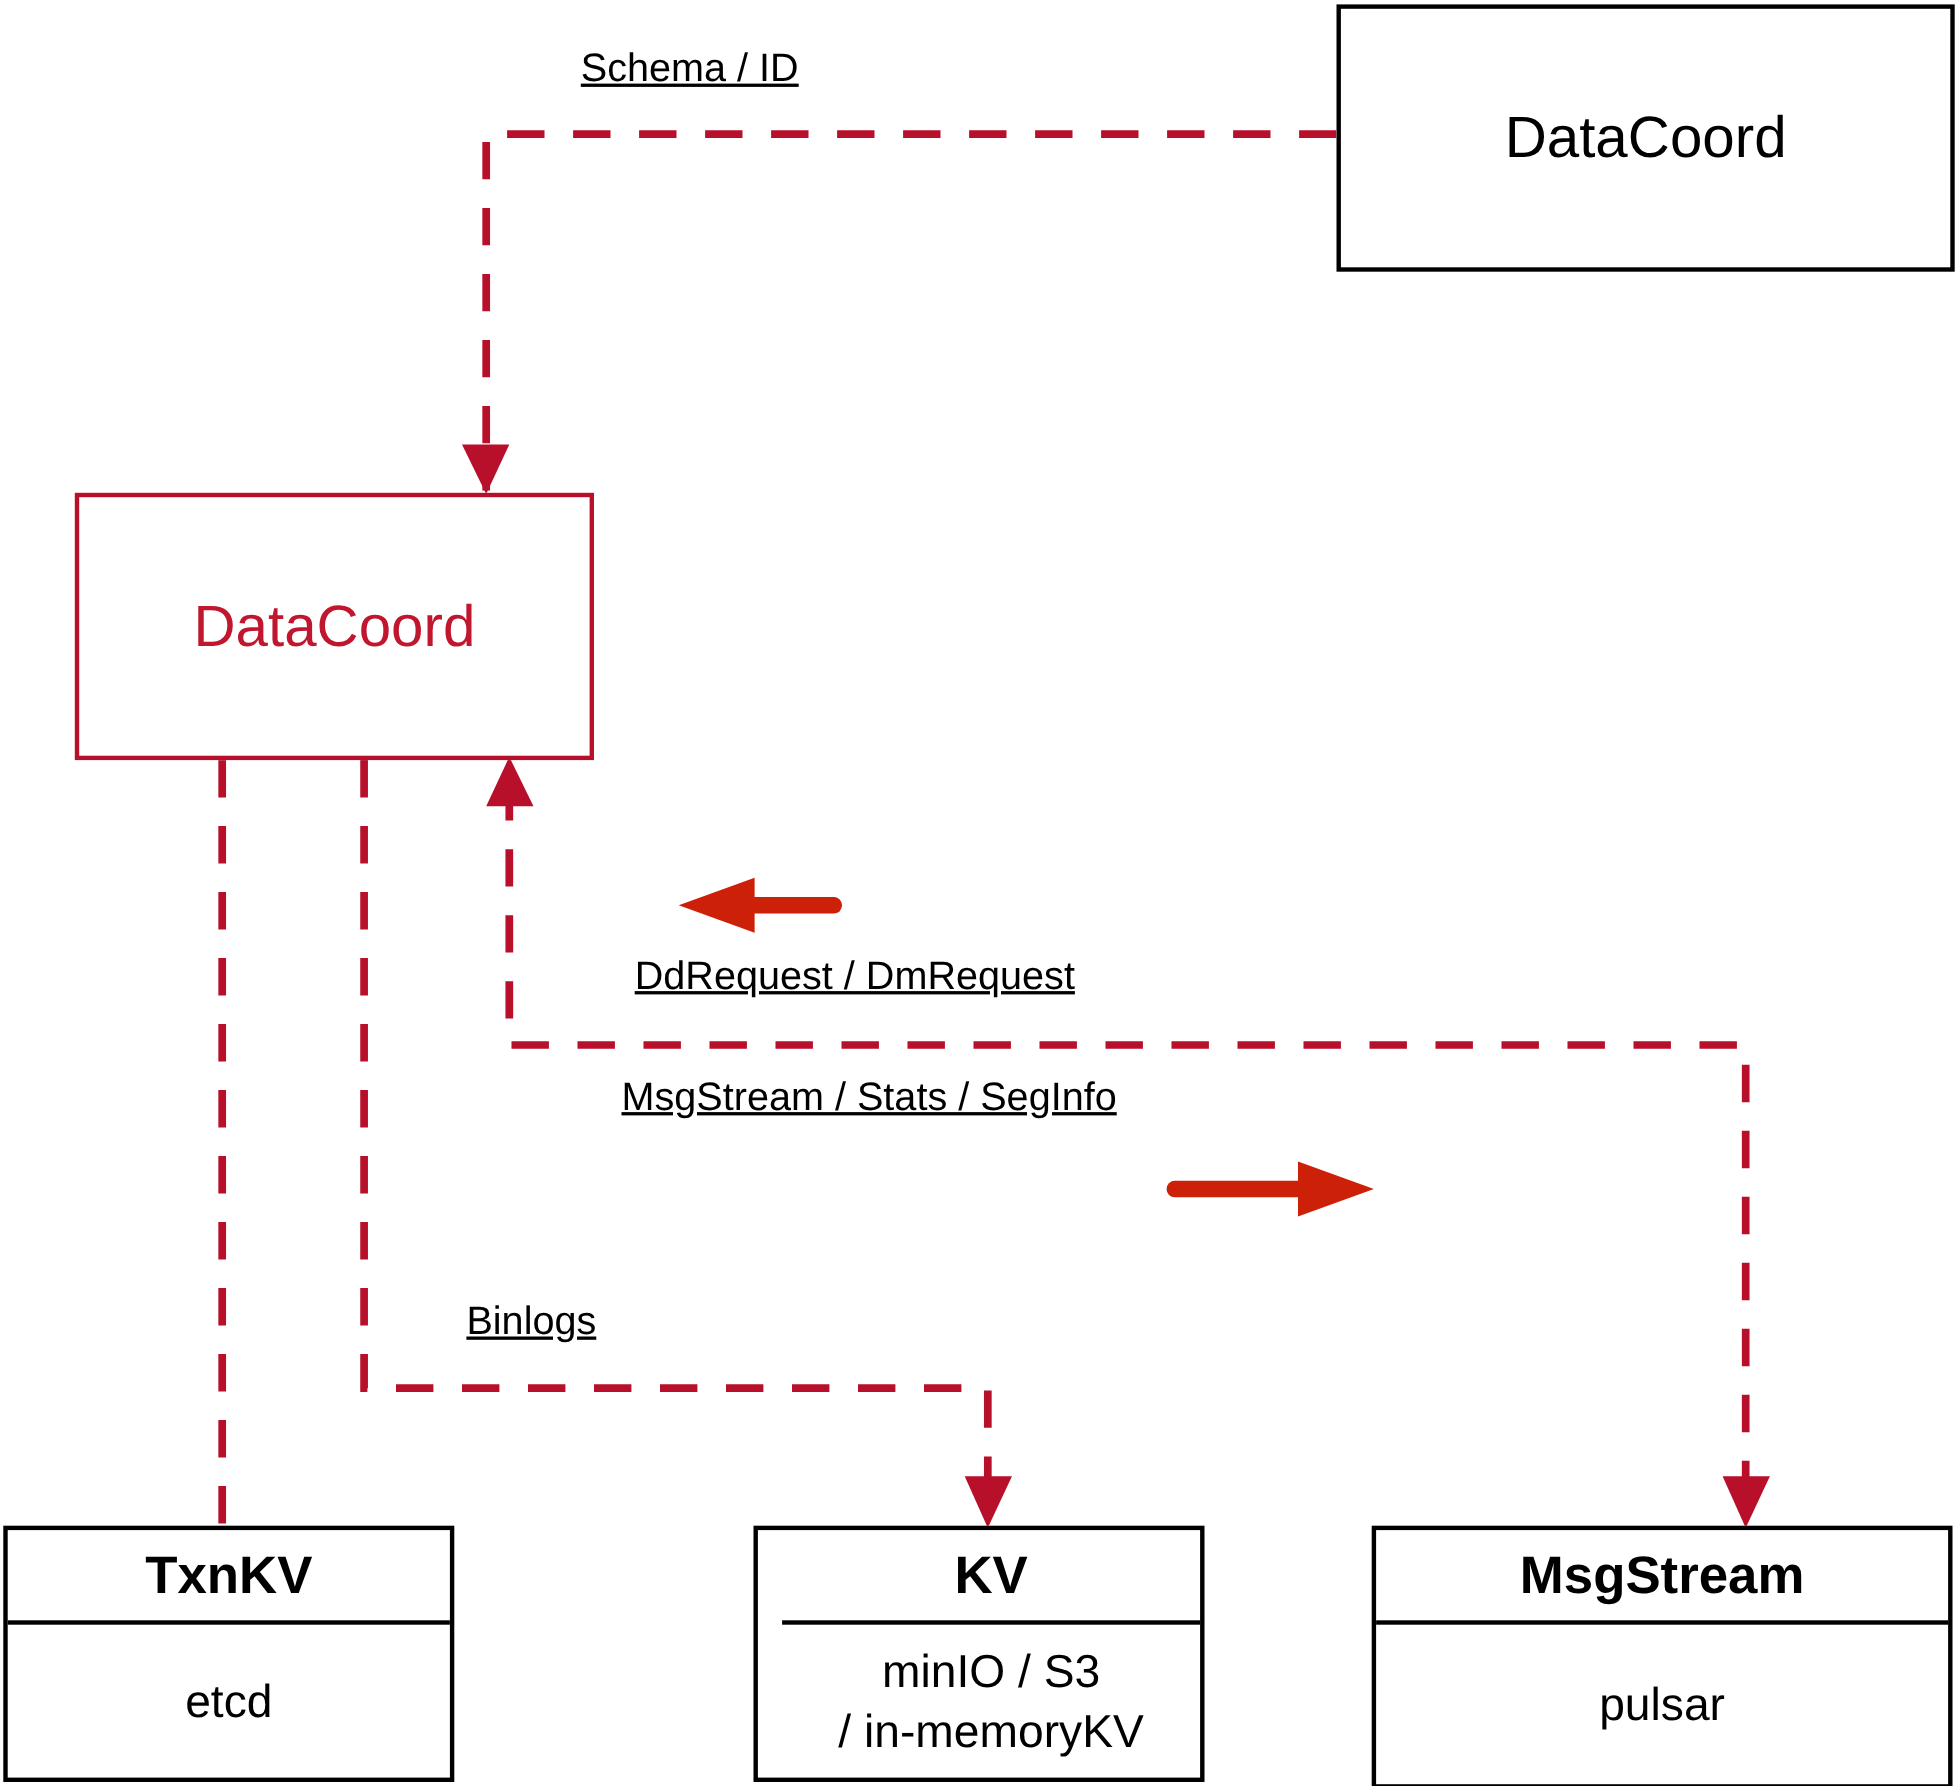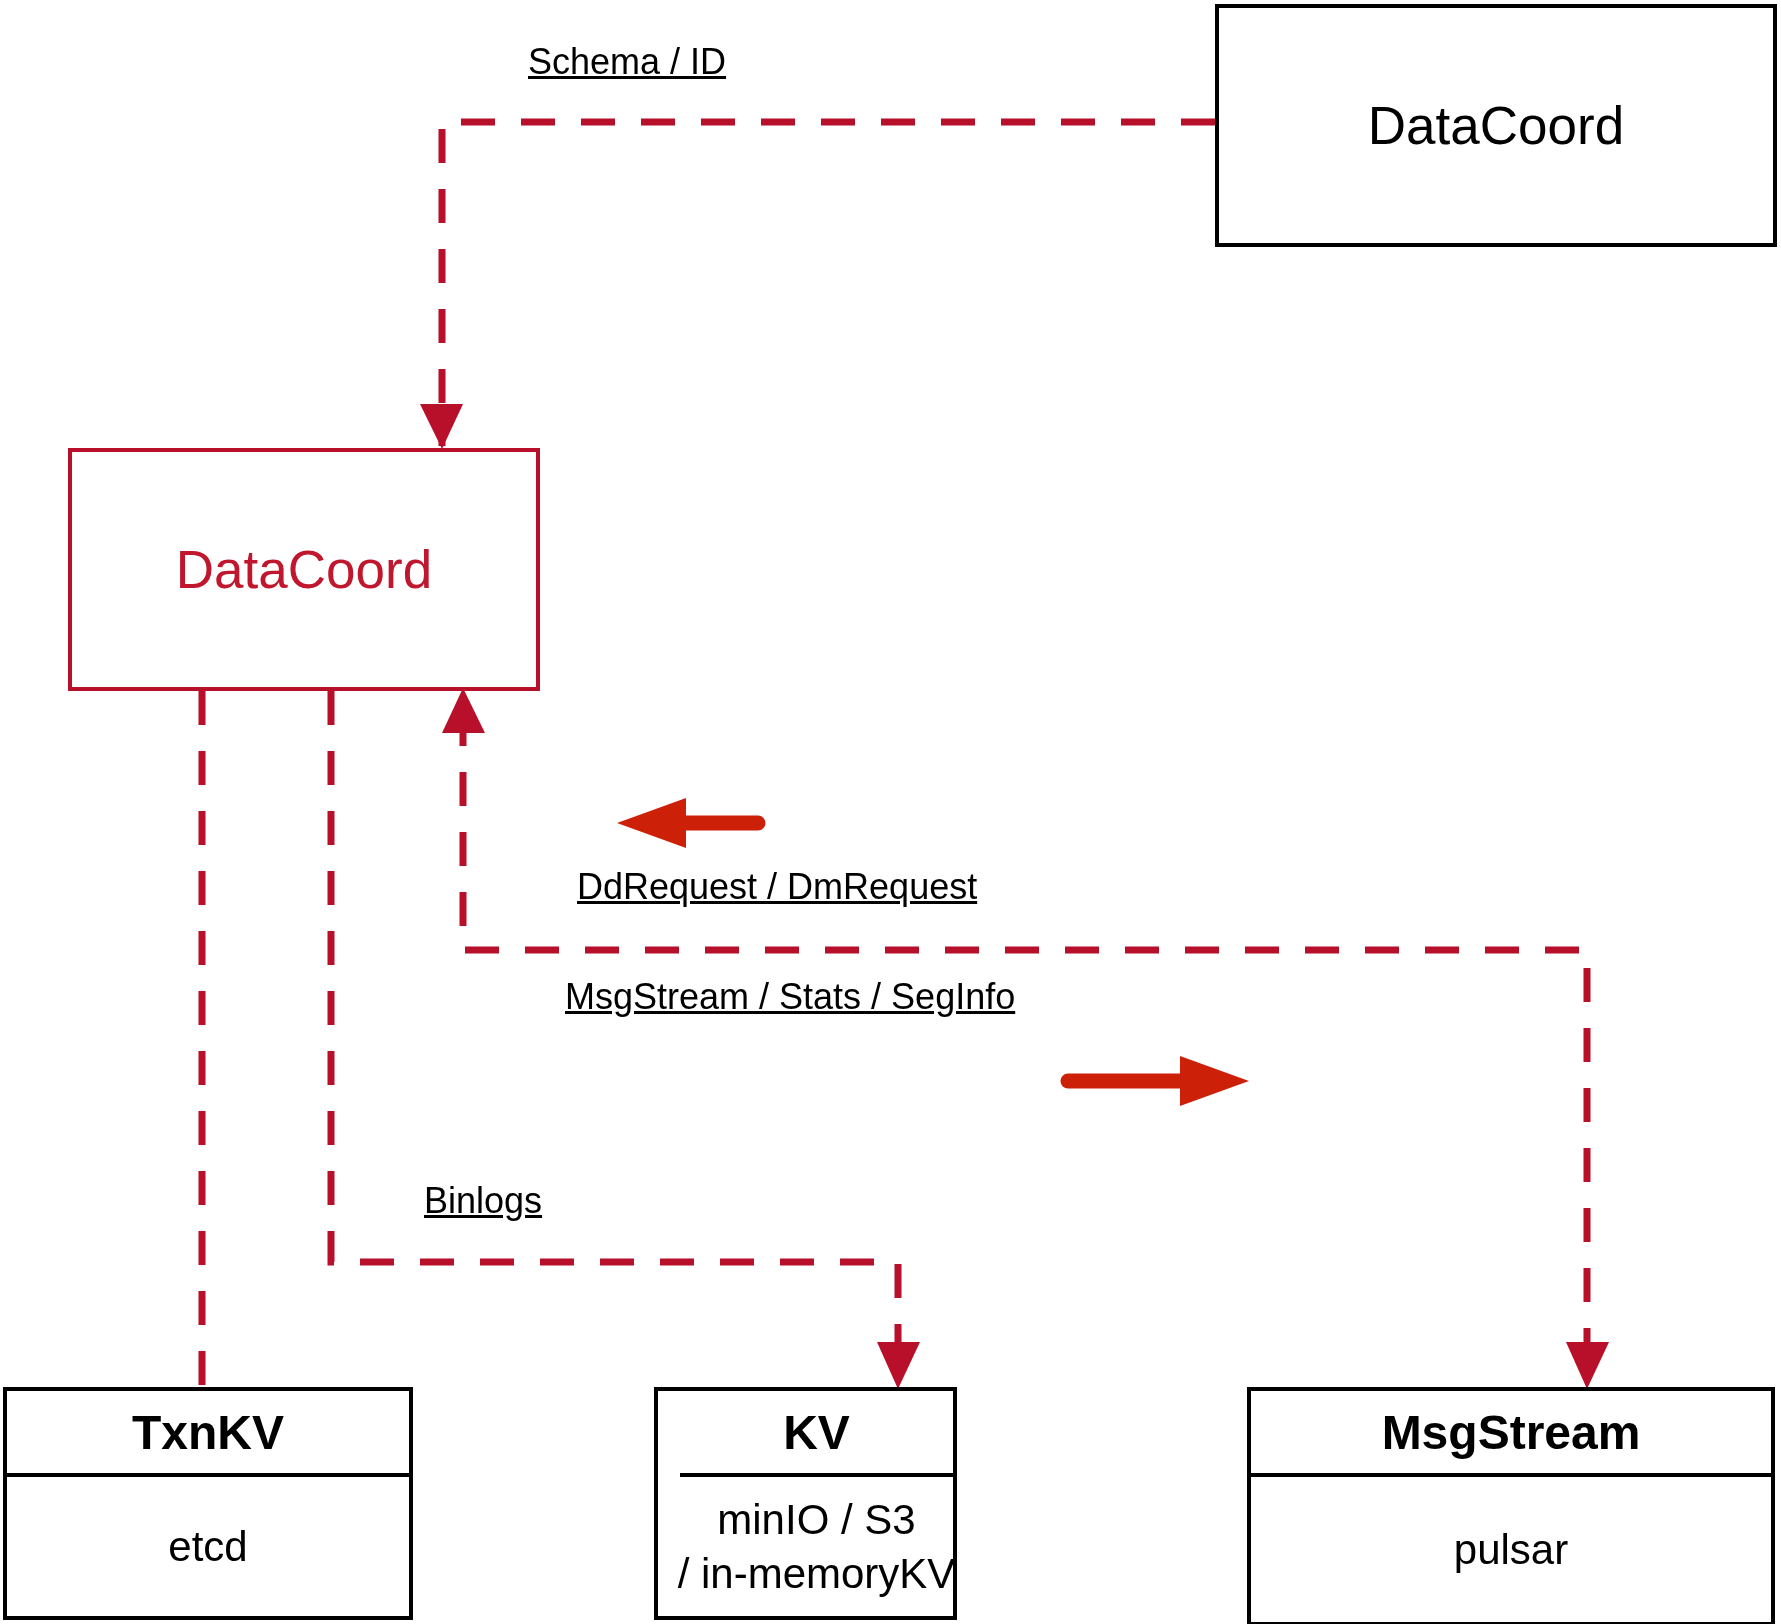--- a/index.html
+++ b/index.html
@@ -141,21 +141,21 @@
     <span class="node-label label-red">DataCoord</span>
   </div>
 
   <div class="node node-black node-split" style="left:3px; top:1387px; width:410px; height:233px;">
     <div class="split-head">TxnKV</div>
     <div class="split-body">
       <div>etcd</div>
     </div>
   </div>
 
-  <div class="node node-black node-split" style="left:654px; top:1387px; width:303px; height:233px;padding-left:22px;">
+  <div class="node node-black node-split" style="left:685px; top:1387px; width:410px; height:233px;padding-left:22px;">
     <div class="split-head">KV</div>
     <div class="split-body">
       <div>minIO / S3</div>
       <div>/ in-memoryKV</div>
     </div>
   </div>
 
   <div class="node node-black node-split" style="left:1247px; top:1387px; width:528px; height:239px;">
     <div class="split-head">MsgStream</div>
     <div class="split-body">

